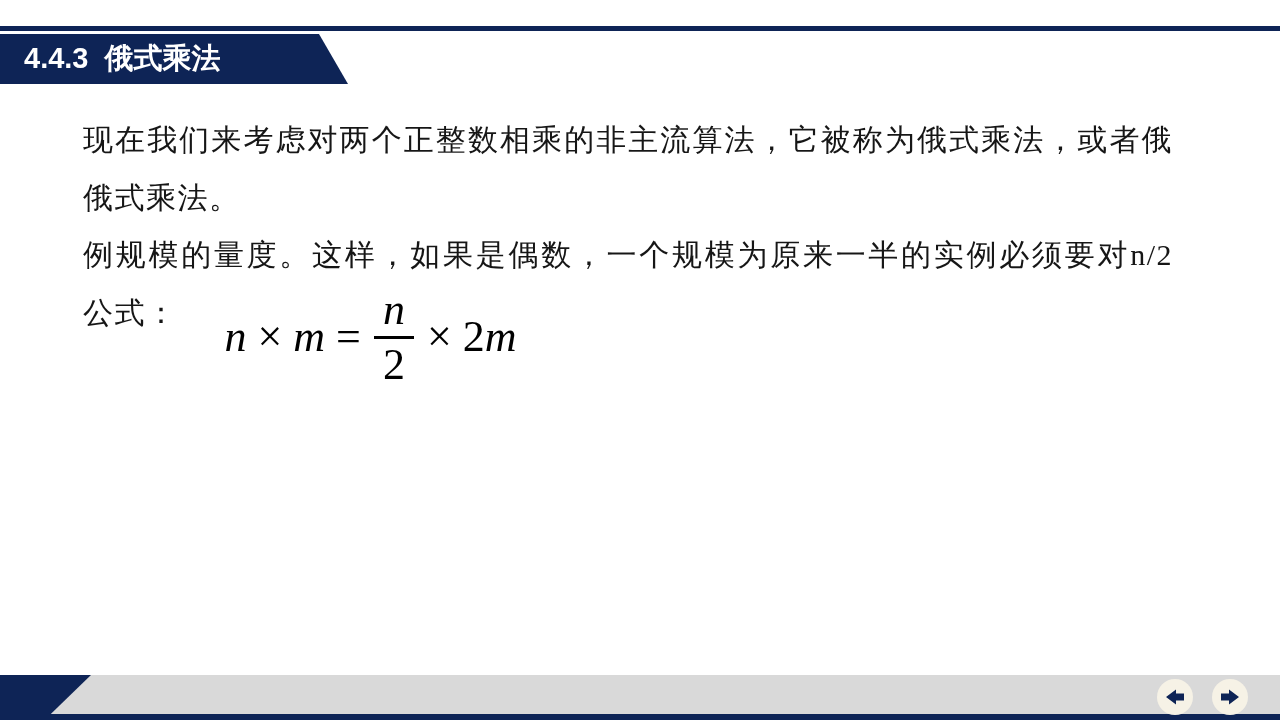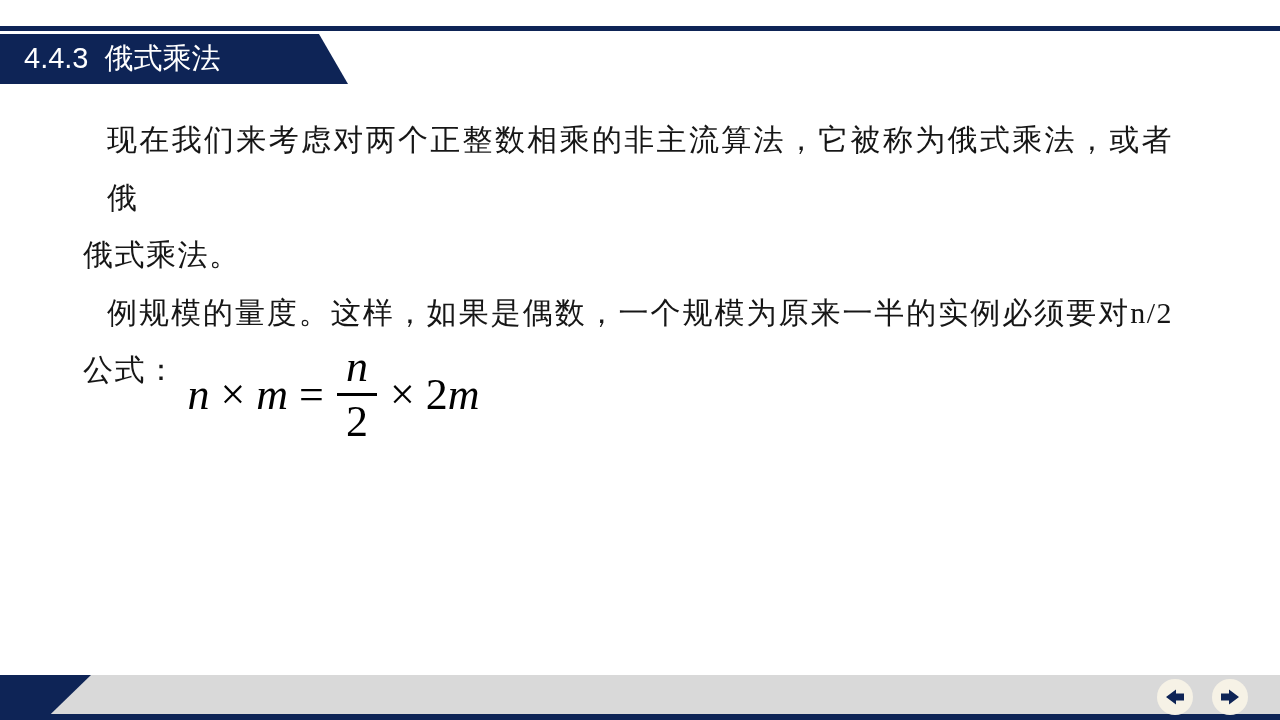--- a/index.html
+++ b/index.html
@@ -24,38 +24,38 @@
   }
   .title-banner {
     position: absolute; top: 34px; left: 0;
     width: 348px; height: 50px;
     background: #0e2456;
     clip-path: polygon(0 0, 319px 0, 348px 100%, 0 100%);
     color: #ffffff;
     display: flex; align-items: center;
     padding-left: 24px; box-sizing: border-box;
     font-family: "Liberation Sans", sans-serif;
-    font-weight: normal; font-size: 29px;
+    font-weight: bold; font-size: 29px;
     white-space: pre;
   }
 
   
   .content {
     position: absolute; top: 111px; left: 83px;
     width: 1090px;
     font-family: "Liberation Serif", "DejaVu Serif", serif;
     font-size: 30px; line-height: 57.5px;
     letter-spacing: 1.5px;
     color: #161616;
   }
   .text-line { min-height: 57.5px; }
-  .text-line.j { text-align: justify; text-align-last: justify; margin-left: 24px; }
+  .text-line.j { text-align: justify; text-align-last: justify; }
 
   
-  .formula-row { display: flex; align-items: flex-start; }
+  .formula-row { display: flex; align-items: flex-start; gap: 37px; }
   .formula {
     display: inline-flex; align-items: center;
     margin-left: 10px; margin-top: 0px;
     font-family: "Liberation Serif", "DejaVu Serif", serif;
     font-style: italic; font-size: 44px; line-height: 1;
     letter-spacing: normal; color: #000000;
   }
   .formula .op { font-style: normal; margin: 0 11px; }
   .formula .up { font-style: normal; }
   .frac { display: inline-flex; flex-direction: column; align-items: center; margin: 0 2px; }

